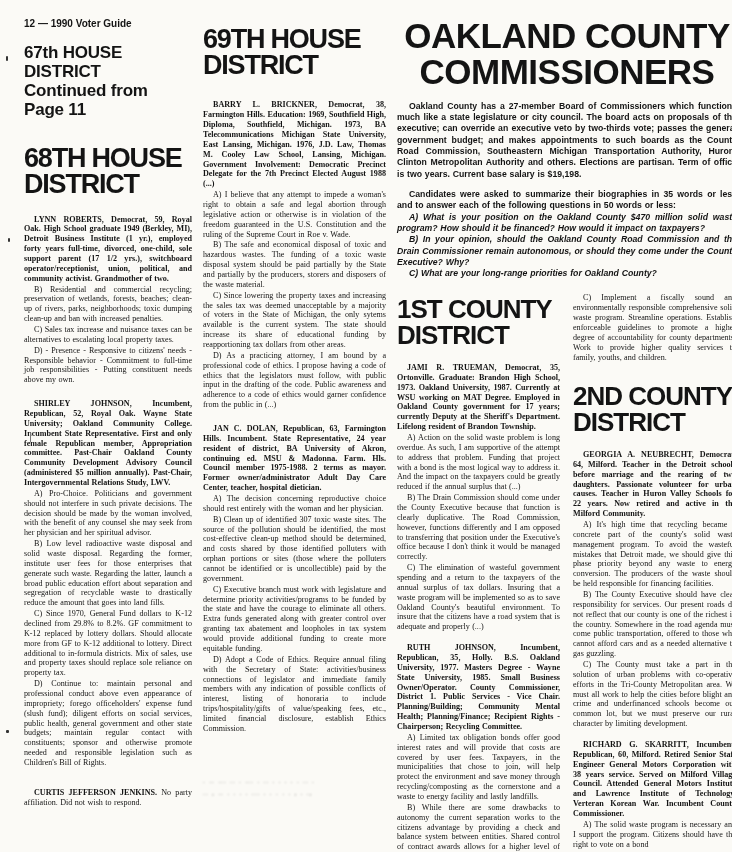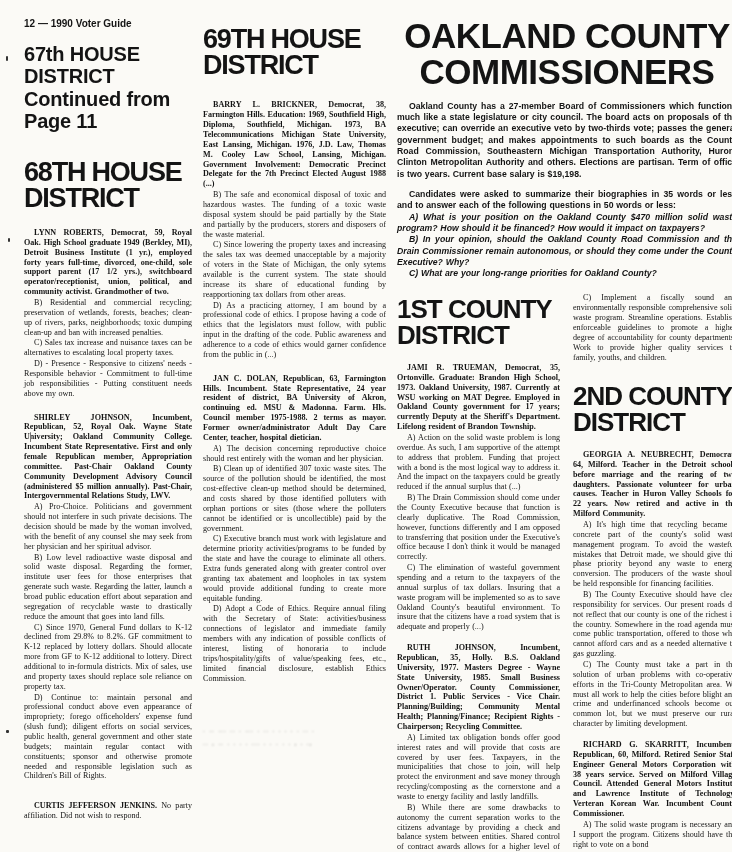--- a/index.html
+++ b/index.html
@@ -9,21 +9,21 @@
   .cols{display:flex;gap:11px;}
   .c1{width:168px;flex:none;}
   .c2{width:183px;flex:none;padding-top:6px;}
   .c3{width:340px;flex:none;}
   p{font-size:8.1px;line-height:1.22;text-align:justify;margin:0 0 1px 0;text-indent:10px;
     word-spacing:.4px;}
   p.bio{font-weight:bold;margin-top:11px;}
   p.ans{font-weight:normal;}
   .guide-head{font-family:"Liberation Sans",sans-serif;font-weight:bold;font-size:10px;
     margin:2px 0 14px 0;text-indent:0;}
-  .cont-head{font-family:"Liberation Sans",sans-serif;font-weight:bold;font-size:20px;
+  .cont-head{font-family:"Liberation Sans",sans-serif;font-weight:bold;font-size:17px;
     line-height:1.12;letter-spacing:-.2px;margin-bottom:9px;}
   .notice{font-size:8.1px;line-height:1.22;}
   .notice .nm{font-weight:bold;}
   .h-district{font-family:"Liberation Sans",sans-serif;font-weight:800;font-size:27px;
     line-height:.97;letter-spacing:-1.2px;margin:0;}
   .h68{margin-top:26px;}
   .h69{margin-top:4px;}
   .oak-head{font-family:"Liberation Sans",sans-serif;font-weight:800;font-size:35px;
     line-height:1.04;letter-spacing:-.5px;text-align:center;margin:2px 0 10px 0;}
   .oak-intro{font-family:"Liberation Sans",sans-serif;font-weight:bold;font-size:8.7px;
@@ -74,20 +74,21 @@
       <p class="ans">C) Since 1970, General Fund dollars to K-12 declined from 29.8% to 8.2%. GF commitment to K-12 replaced by lottery dollars. Should allocate more from GF to K-12 additional to lottery. Direct additional to in-formula districts. Mix of sales, use and property taxes should replace sole reliance on property tax.</p>
       <p class="ans">D) Continue to: maintain personal and professional conduct above even appearance of impropriety; forego officeholders' expense fund (slush fund); diligent efforts on social services, public health, general government and other state budgets; maintain regular contact with constituents; sponsor and otherwise promote needed and responsible legislation such as Children's Bill of Rights.</p>
 
       <p class="notice jenkins"><span class="nm">CURTIS JEFFERSON JENKINS.</span><span> No party affiliation. Did not wish to respond.</span></p>
     </div>
 
     <div class="c2">
       <h1 class="h-district h69">69TH HOUSE DISTRICT</h1>
 
       <p class="bio" style="margin-top:22px">BARRY L. BRICKNER, Democrat, 38, Farmington Hills. Education: 1969, Southfield High, Diploma, Southfield, Michigan. 1973, BA Telecommunications Michigan State University, East Lansing, Michigan. 1976, J.D. Law, Thomas M. Cooley Law School, Lansing, Michigan. Government Involvement: Democratic Precinct Delegate for the 7th Precinct Elected August 1988 (...)</p>
+      <p class="ans">A) I believe that any attempt to impede a woman's right to obtain a safe and legal abortion through legislative action or otherwise is in violation of the freedom guaranteed in the U.S. Constitution and the ruling of the Supreme Court in Roe v. Wade.</p>
       <p class="ans">B) The safe and economical disposal of toxic and hazardous wastes. The funding of a toxic waste disposal system should be paid partially by the State and partially by the producers, storers and disposers of the waste material.</p>
       <p class="ans">C) Since lowering the property taxes and increasing the sales tax was deemed unacceptable by a majority of voters in the State of Michigan, the only sytems available is the current system. The state should increase its share of educational funding by reapportioning tax dollars from other areas.</p>
       <p class="ans">D) As a practicing attorney, I am bound by a professional code of ethics. I propose having a code of ethics that the legislators must follow, with public input in the drafting of the code. Public awareness and adherence to a code of ethics would garner confidence from the public in (...)</p>
 
       <p class="bio" style="margin-top:14px">JAN C. DOLAN, Republican, 63, Farmington Hills. Incumbent. State Representative, 24 year resident of district, BA University of Akron, continuing ed. MSU &amp; Madonna. Farm. Hls. Council member 1975-1988. 2 terms as mayor. Former owner/administrator Adult Day Care Center, teacher, hospital dietician.</p>
       <p class="ans">A) The decision concerning reproductive choice should rest entirely with the woman and her physician.</p>
       <p class="ans">B) Clean up of identified 307 toxic waste sites. The source of the pollution should be identified, the most cost-effective clean-up method should be determined, and costs shared by those identified polluters with orphan portions or sites (those where the polluters cannot be identified or is uncollectible) paid by the government.</p>
       <p class="ans">C) Executive branch must work with legislature and determine priority activities/programs to be funded by the state and have the courage to eliminate all others. Extra funds generated along with greater control over granting tax abatement and loopholes in tax system would provide additional funding to create more equitable funding.</p>
       <p class="ans">D) Adopt a Code of Ethics. Require annual filing with the Secretary of State: activities/business connections of legislator and immediate family members with any indication of possible conflicts of interest, listing of honoraria to include trips/hospitality/gifts of value/speaking fees, etc., limited financial disclosure, establish Ethics Commission.</p>
 

